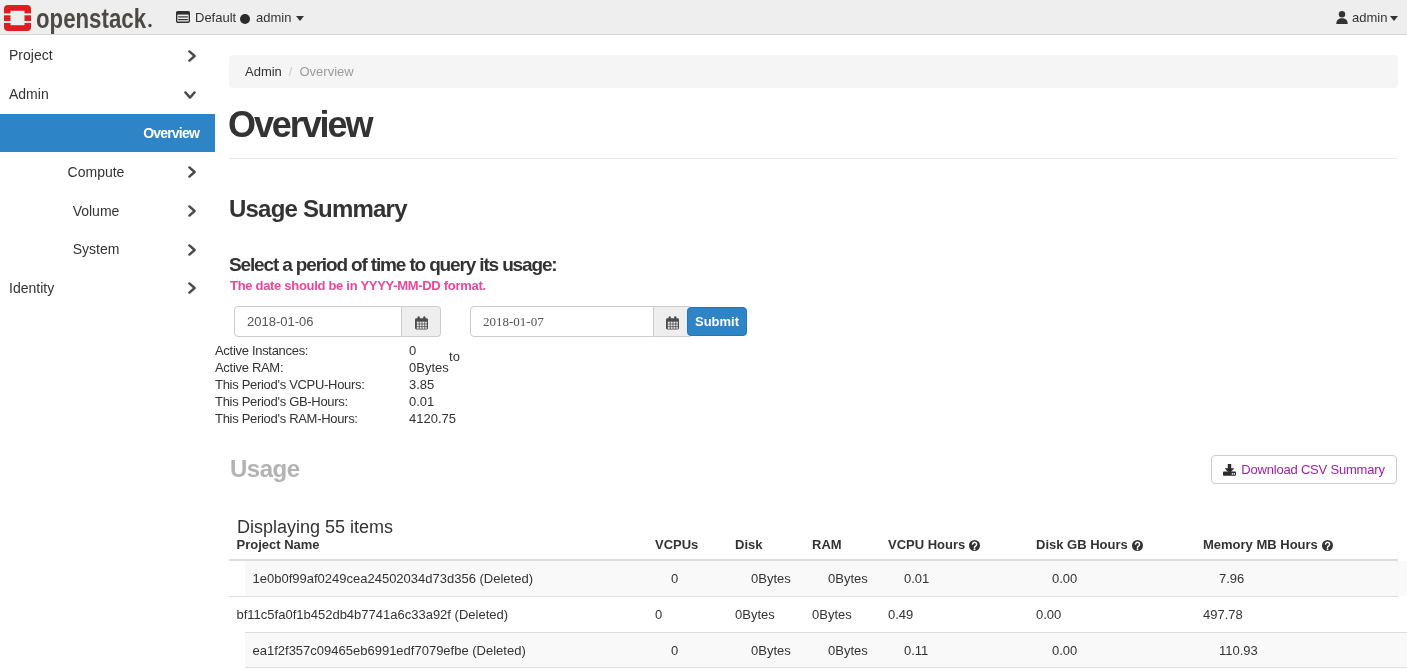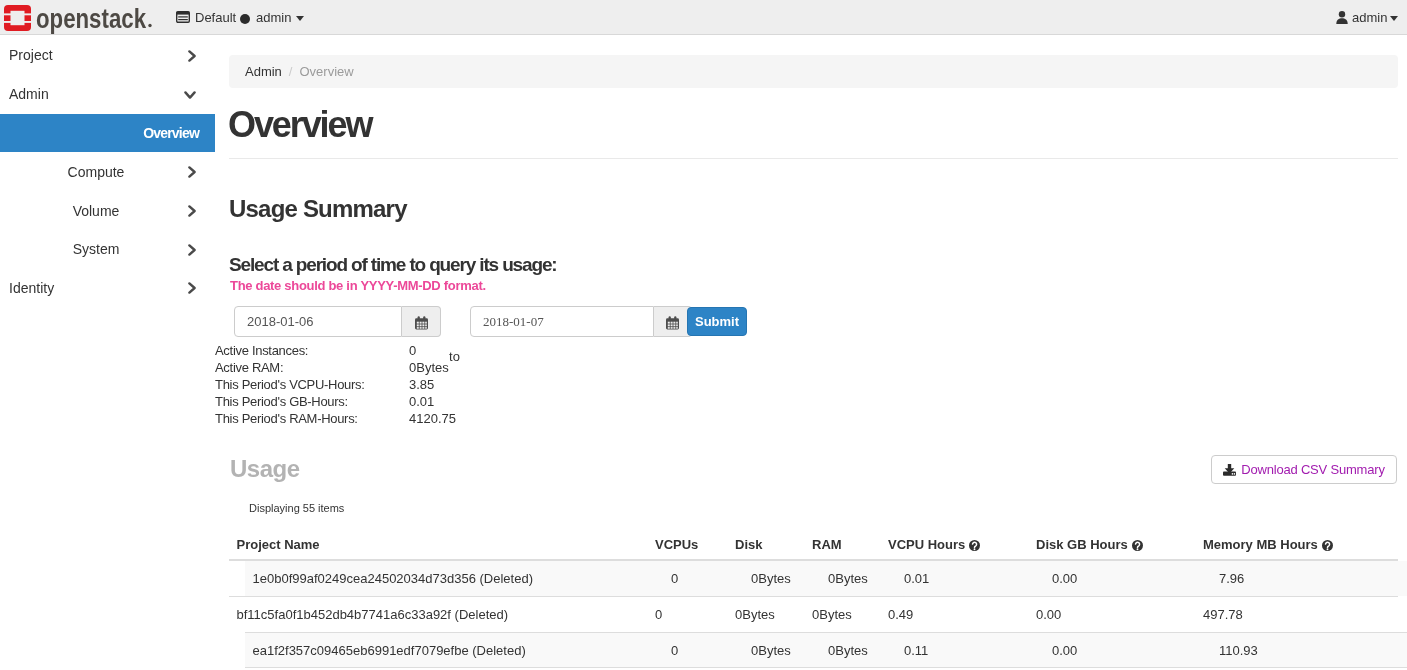--- a/index.html
+++ b/index.html
@@ -45,21 +45,21 @@
 .ig2 { left:255px; } .ig2 input { width:184px;font-family:Liberation Serif, serif; } .ig2 .addon { width:38px; }
 .submit { position:absolute; left:472px; top:0.5px; width:60px; height:29px; background:#2d84c6; border:1px solid #2575b2; border-radius:4px; color:#fff; font-size:13px; font-weight:bold; text-align:center; line-height:27px; }
 
 .stats { position:absolute; left:0; top:308px; font-size:13px; }
 .stats .row { height:16.9px; position:relative; }
 .stats .lab { position:absolute; right:0; left:0; width:176px; text-align:left; font-weight:normal; letter-spacing:-0.3px; }
 .stats .val { position:absolute; left:194px; }
 
 h3.usage { position:absolute; left:15px; top:420px; font-size:24px; font-weight:bold; color:#b3b3b3; letter-spacing:-0.5px; }
 .csvbtn { position:absolute; left:996px; top:420px; width:186px; height:29px; border:1px solid #ccc; border-radius:4px; background:#fff; font-size:13px; color:#a21caf; line-height:27px; text-align:center; letter-spacing:-0.2px; }
-.displaying { position:absolute; left:22px; top:467px; font-size:11px;margin-left:12px; }
+.displaying { position:absolute; left:22px; top:482px; font-size:18px; }
 .thead { position:absolute; left:14px; top:502px; width:1169px; height:22px; font-weight:bold; font-size:13px; }
 .thead-border { position:absolute; left:14px; top:524px; width:1169px; height:2px; background:#ddd; }
 .trow { position:absolute; left:14px; width:1169px; height:35px; font-size:13px; line-height:35px; }
 .trow.odd { background:#f9f9f9;margin-left:16px; }
 .tr1 { top:526px; } .tr2 { top:561px; border-top:1px solid #ddd; } .tr3 { top:596.5px; border-top:1px solid #ddd; border-bottom:1px solid #ddd; height:36px; }
 .c0 { position:absolute; left:7.5px; } .c1 { position:absolute; left:426px; } .c2 { position:absolute; left:506px; }
 .c3 { position:absolute; left:583px; } .c4 { position:absolute; left:659px; } .c5 { position:absolute; left:807px; } .c6 { position:absolute; left:974px; }
 .qm { display:inline-block; vertical-align:-1.5px; margin-left:4px; }
 </style>
 </head>

